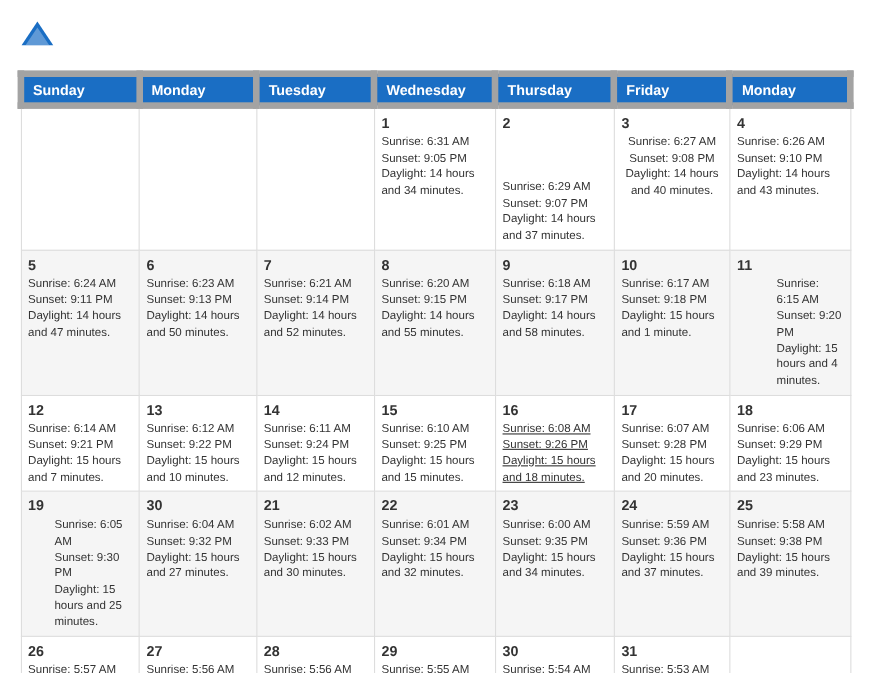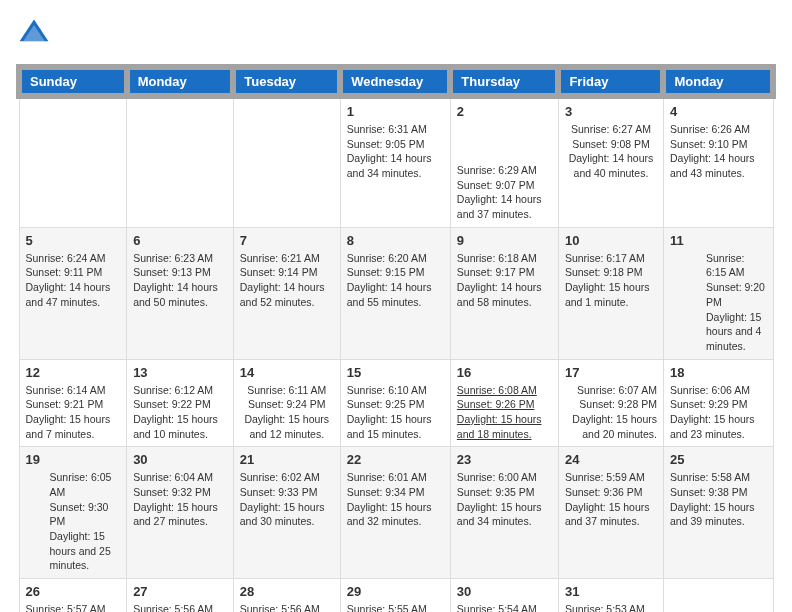--- a/index.html
+++ b/index.html
@@ -205,39 +205,39 @@
 Daylight: 15 hours and 7 minutes.</div>
         </td>
         <td>
           <span class="day-number">13</span>
           <div class="day-info" style="white-space: pre-line;">Sunrise: 6:12 AM
 Sunset: 9:22 PM
 Daylight: 15 hours and 10 minutes.</div>
         </td>
         <td>
           <span class="day-number">14</span>
-          <div class="day-info" style="white-space: pre-line; text-align: center;">Sunrise: 6:11 AM
+          <div class="day-info" style="white-space: pre-line;">Sunrise: 6:11 AM
 Sunset: 9:24 PM
 Daylight: 15 hours and 12 minutes.</div>
         </td>
         <td>
           <span class="day-number">15</span>
           <div class="day-info" style="white-space: pre-line;">Sunrise: 6:10 AM
 Sunset: 9:25 PM
 Daylight: 15 hours and 15 minutes.</div>
         </td>
         <td>
           <span class="day-number">16</span>
           <div class="day-info" style="white-space: pre-line; text-decoration: underline;">Sunrise: 6:08 AM
 Sunset: 9:26 PM
 Daylight: 15 hours and 18 minutes.</div>
         </td>
         <td>
           <span class="day-number">17</span>
-          <div class="day-info" style="white-space: pre-line; text-align: right;">Sunrise: 6:07 AM
+          <div class="day-info" style="white-space: pre-line;">Sunrise: 6:07 AM
 Sunset: 9:28 PM
 Daylight: 15 hours and 20 minutes.</div>
         </td>
         <td>
           <span class="day-number">18</span>
           <div class="day-info" style="white-space: pre-line;">Sunrise: 6:06 AM
 Sunset: 9:29 PM
 Daylight: 15 hours and 23 minutes.</div>
         </td>
       </tr>

